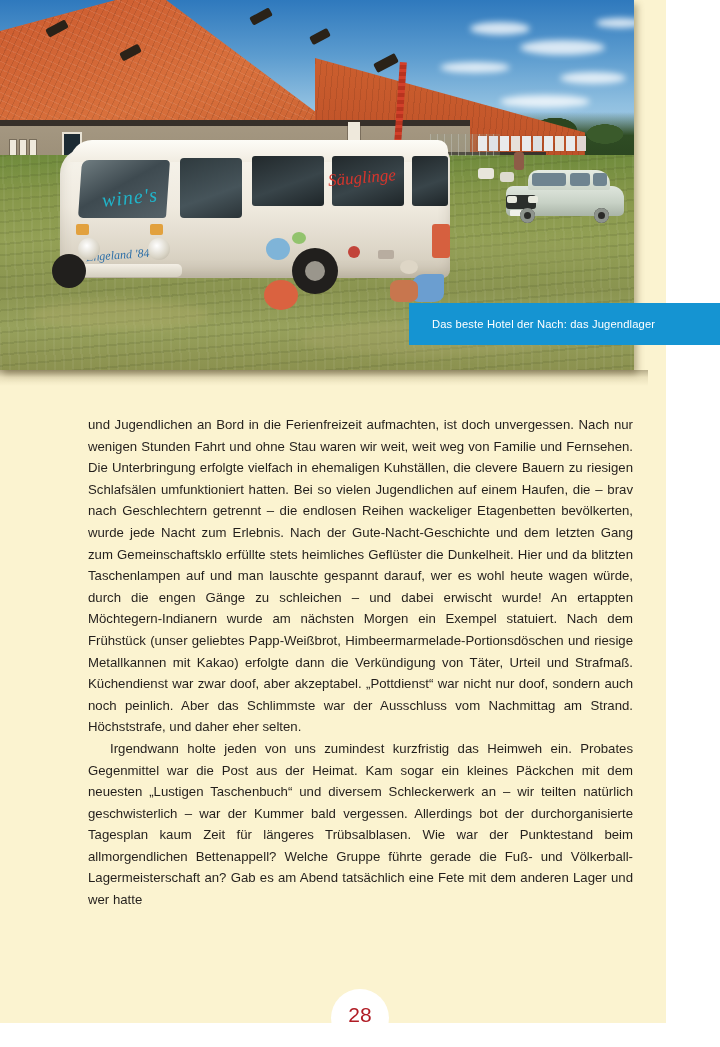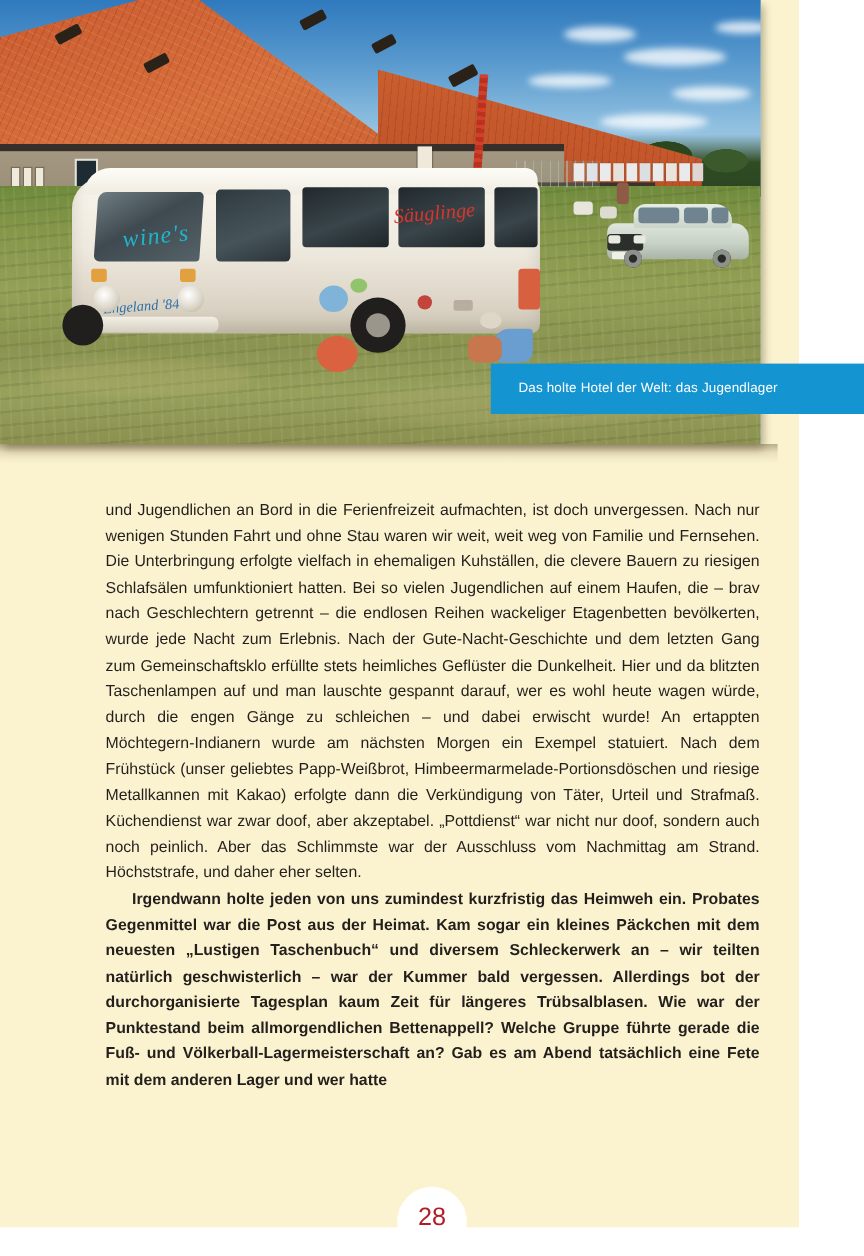--- a/index.html
+++ b/index.html
@@ -359,21 +359,20 @@
     font-family: "Liberation Sans", sans-serif;
     font-size: 13.2px;
     line-height: 21.6px;
     color: #231f1c;
     text-align: justify;
     text-justify: inter-word;
     hyphens: manual;
   }
   .article p.indent {
     text-indent: 22px;
-    font-weight: bold;
   }
 
   
   .page-num-circle {
     position: absolute;
     left: 331px;
     top: 989px;
     width: 58px; height: 58px;
     background: #ffffff;
     border-radius: 50%;
@@ -517,21 +516,21 @@
         <div class="bus-hub"></div>
       </div>
       <div class="bus-wheel" style="left:-8px; width:34px; height:34px; top:126px;"></div>
     </div>
 
   </div>
 </div>
 <div class="photo-shadow"></div>
 
 <div class="caption-bar">
-  <span class="caption-text">Das holte Hotel der Welt: das Jugendlager</span>
+  <span class="caption-text">Das beste Hotel der Nach: das Jugendlager</span>
 </div>
 
 <div class="article">
   <p>und Jugendlichen an Bord in die Ferienfreizeit aufmachten, ist doch unverges­sen. Nach nur wenigen Stunden Fahrt und ohne Stau waren wir weit, weit weg von Familie und Fernsehen. Die Unterbringung erfolgte vielfach in ehemaligen Kuhställen, die clevere Bauern zu riesigen Schlafsälen umfunktioniert hatten. Bei so vielen Jugendlichen auf einem Haufen, die – brav nach Geschlechtern getrennt – die endlosen Reihen wackeliger Etagenbetten bevölkerten, wurde jede Nacht zum Erlebnis. Nach der Gute-Nacht-Geschichte und dem letzten Gang zum Gemeinschaftsklo erfüllte stets heimliches Geflüster die Dunkelheit. Hier und da blitzten Taschenlampen auf und man lauschte gespannt darauf, wer es wohl heute wagen würde, durch die engen Gänge zu schleichen – und dabei erwischt wurde! An ertappten Möchtegern-Indianern wurde am nächsten Morgen ein Exempel statuiert. Nach dem Frühstück (unser geliebtes Papp-Weißbrot, Himbeermarmelade-Portionsdöschen und riesige Metallkannen mit Kakao) erfolgte dann die Verkündigung von Täter, Urteil und Strafmaß. Küchen­dienst war zwar doof, aber akzeptabel. „Pottdienst“ war nicht nur doof, son­dern auch noch peinlich. Aber das Schlimmste war der Ausschluss vom Nachmittag am Strand. Höchststrafe, und daher eher selten.</p>
   <p class="indent">Irgendwann holte jeden von uns zumindest kurzfristig das Heimweh ein. Probates Gegenmittel war die Post aus der Heimat. Kam sogar ein kleines Päckchen mit dem neuesten „Lustigen Taschenbuch“ und diversem Schlecker­werk an – wir teilten natürlich geschwisterlich – war der Kummer bald verges­sen. Allerdings bot der durchorganisierte Tagesplan kaum Zeit für längeres Trübsalblasen. Wie war der Punktestand beim allmorgendlichen Bettenappell? Welche Gruppe führte gerade die Fuß- und Völkerball-Lagermeisterschaft an? Gab es am Abend tatsächlich eine Fete mit dem anderen Lager und wer hatte</p>
 </div>
 
 <div class="page-num-circle">
   <span class="page-num">28</span>
 </div>

